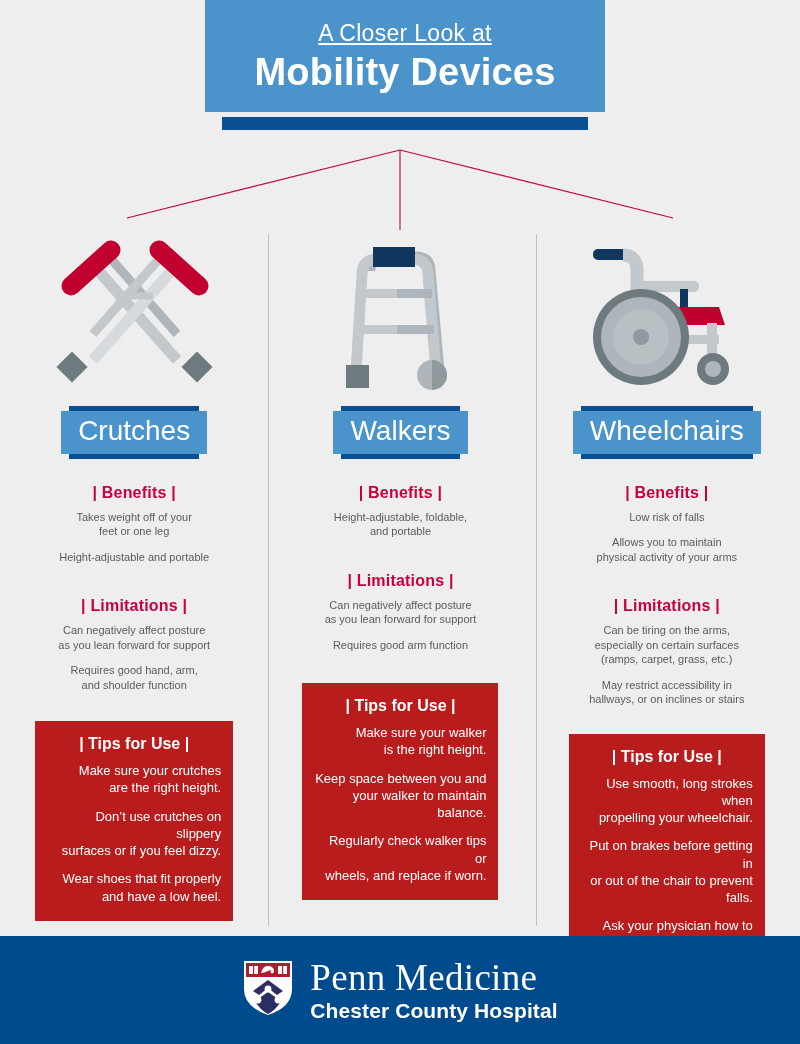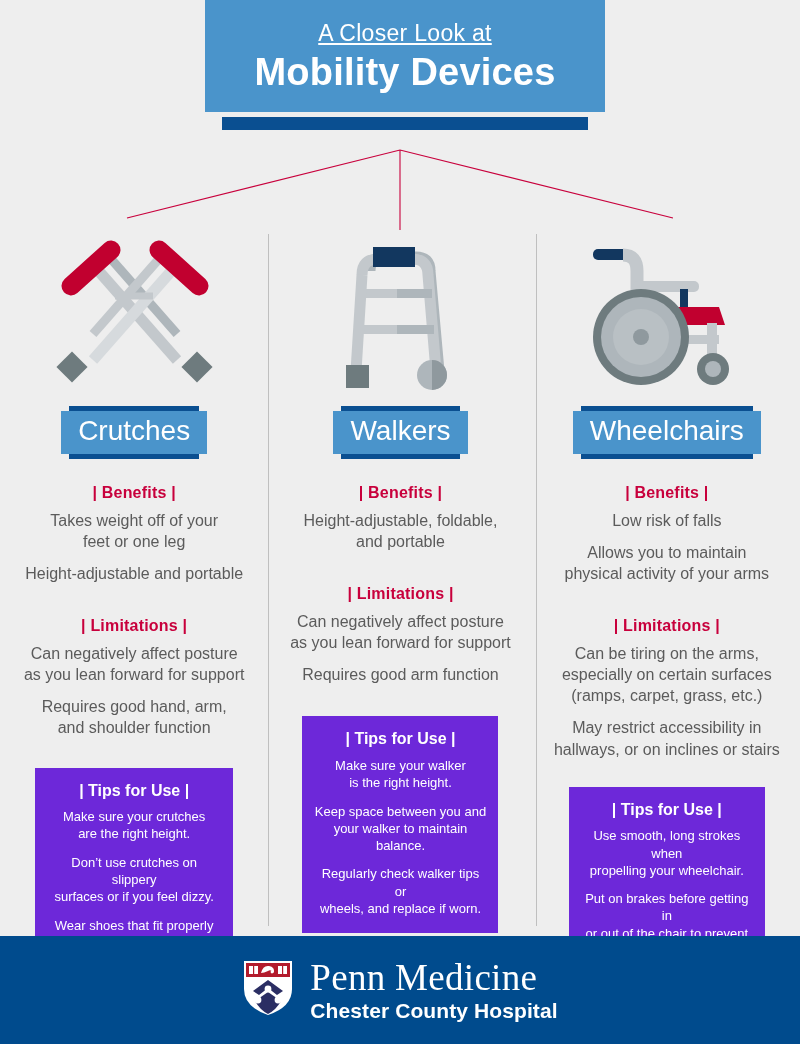--- a/index.html
+++ b/index.html
@@ -57,37 +57,37 @@
     line-height:1.1;
     white-space:nowrap;
   }
   
   .sec-head{
     color:#c8003c;font-size:16px;font-weight:700;
     margin-top:22px;margin-bottom:8px;text-align:center;
     letter-spacing:.2px;
   }
   .para{
-    font-size:16px;line-height:1.32;text-align:center;color:#5b5b5b;
+    font-size:11px;line-height:1.32;text-align:center;color:#5b5b5b;
     margin:0 0 11px 0;max-width:230px;
   }
   .para:last-child{margin-bottom:0;}
   
   .tips{
-    background:#6d28d9;color:#ffffff;
+    background:#b91c1c;color:#ffffff;
     width:198px;box-sizing:border-box;
     padding:14px 12px 16px 12px;
     margin-top:16px;
     text-align:center;
   }
   .tips-head{
     font-size:16px;font-weight:700;margin-bottom:9px;line-height:1.1;
   }
   .tips p{
-    margin:0 0 11px 0;font-size:13px;line-height:1.33;color:#ffffff;
+    margin:0 0 11px 0;font-size:13px;line-height:1.33;color:#ffffff;text-align:right;
   }
   .tips p:last-child{margin-bottom:0;}
   
   .c1 .tips{margin-top:18px;}
   .c2 .tips{margin-top:20px;width:196px;}
   .c3 .tips{margin-top:16px;width:196px;}
   
   .footer{
     position:absolute;left:0;top:936px;width:800px;height:108px;
     background:#004b8d;

